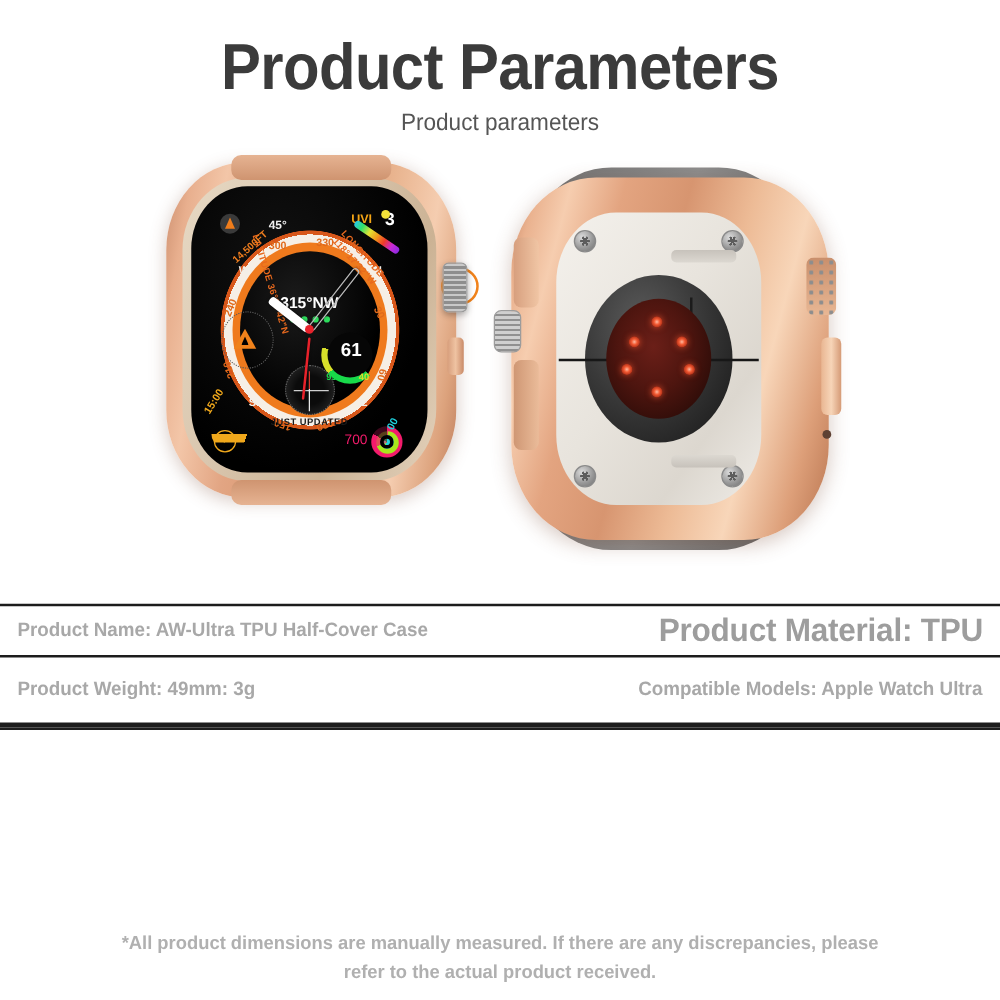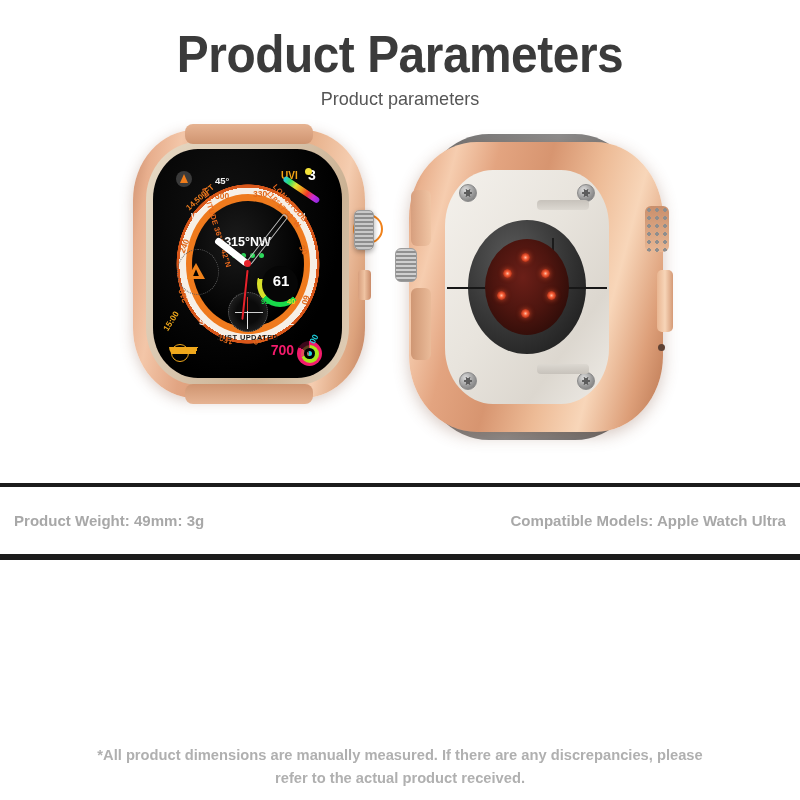--- a/index.html
+++ b/index.html
@@ -169,21 +169,21 @@
   }
   .act-rings::before {
     content:""; position:absolute; inset:3.5px; border-radius:50%;
     background: conic-gradient(#a8e81b 0deg 250deg, rgba(168,232,27,.25) 250deg 360deg);
   }
   .act-rings::after {
     content:""; position:absolute; inset:7px; border-radius:50%;
     background: conic-gradient(#1fd3e0 0deg 200deg, rgba(31,211,224,.25) 200deg 360deg);
     box-shadow: inset 0 0 0 3px #000;
   }
-  .act-text { position: absolute; right: 48px; bottom: 20px; z-index: 7; font-size: 14px; font-weight: bold; color: #f31b6b; }
+  .act-text { position: absolute; right: 48px; bottom: 20px; z-index: 7; font-size: 11px; font-weight: normal; color: #f31b6b; }
   .act-t2 { position: absolute; right: 24px; bottom: 34px; z-index: 7; font-size: 8.5px; font-weight: bold; color: #1fd3e0; transform: rotate(-62deg); }
   
   .hand {
     position: absolute; left: 50%; top: 50%; transform-origin: 50% 100%; z-index: 9;
     background: #fff; border-radius: 3px;
     box-shadow: 0 0 2px rgba(0,0,0,.6);
   }
   .hand.hour { width: 7px; height: 40px; margin-left: -3.5px; margin-top: -40px; transform: rotate(-52deg); }
   .hand.min  { width: 6px; height: 62px; margin-left: -3px; margin-top: -62px; transform: rotate(38deg); border: 1.2px solid #bbb; background: transparent; }
   .hand.sec  { width: 1.6px; height: 50px; margin-left: -.8px; margin-top: -44px; background: #e8222b; transform: rotate(186deg); }
@@ -313,21 +313,21 @@
   .notch-b { position: absolute; left: 92px; bottom: 30px; width: 52px; height: 10px; border-radius: 4px; background: linear-gradient(#dcd8d1,#c7c2bb); z-index: 6; }
 
   
   .specs { position: absolute; left: 0; right: 0; top: 483px; }
   .divider { height: 2px; background: #1c1c1c; width: 100%; }
   .spec-row {
     display: flex; align-items: center; justify-content: space-between;
     padding: 0 14px;
   }
   .spec-row.r1 { height: 39px; }
-  .spec-row.r2 { height: 67px; align-items: center; }
+  .spec-row.r2 { height: 52px; align-items: center; }
   .spec-row.r3 { height: 68px; }
   .spec-row.r4 { height: 40px; }
   .spec-text {
     font-size: 15.5px; font-weight: bold; color: #a8a8a8;
     transform: scaleX(0.97); transform-origin: left center;
     white-space: nowrap;
   }
   .spec-text.right { transform-origin: right center; }
   .spec-text.big { font-size: 26px; color: #9d9d9d; letter-spacing: -0.2px; }
   .footer {
@@ -454,20 +454,24 @@
     </div>
     <div class="back-crown"></div>
     <div class="speaker-grill"></div>
     <div class="action-btn"></div>
     <div class="mic-hole"></div>
   </div>
 </div>
 
 <div class="specs">
   <div class="divider"></div>
+  <div class="spec-row r1">
+    <div class="spec-text">Product Name: AW-Ultra TPU Half-Cover Case</div>
+    <div class="spec-text right big">Product Material: TPU</div>
+  </div>
   <div class="divider"></div>
   <div class="spec-row r2">
     <div class="spec-text">Product Weight: 49mm: 3g</div>
     <div class="spec-text right">Compatible Models: Apple Watch Ultra</div>
   </div>
   <div class="divider"></div>
   <div class="divider"></div>
   <div class="divider"></div>
 </div>
 

